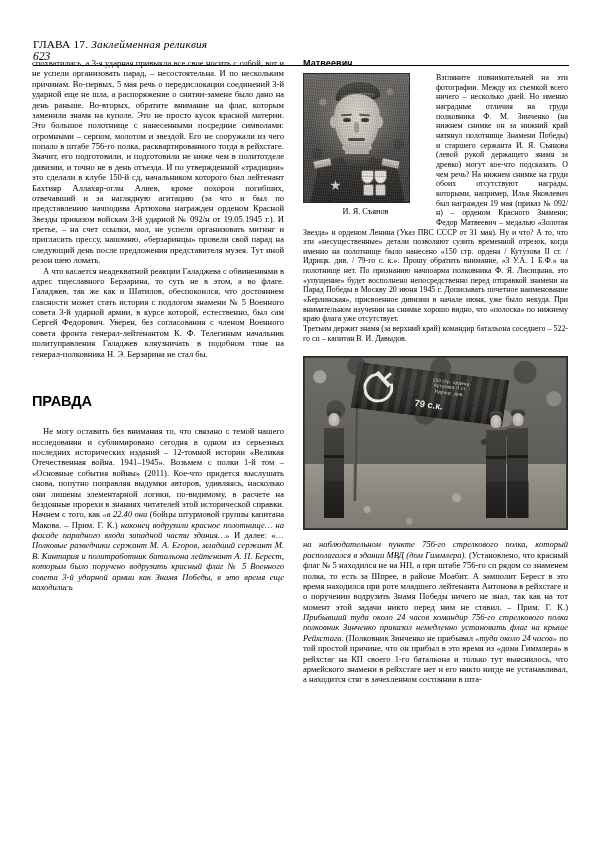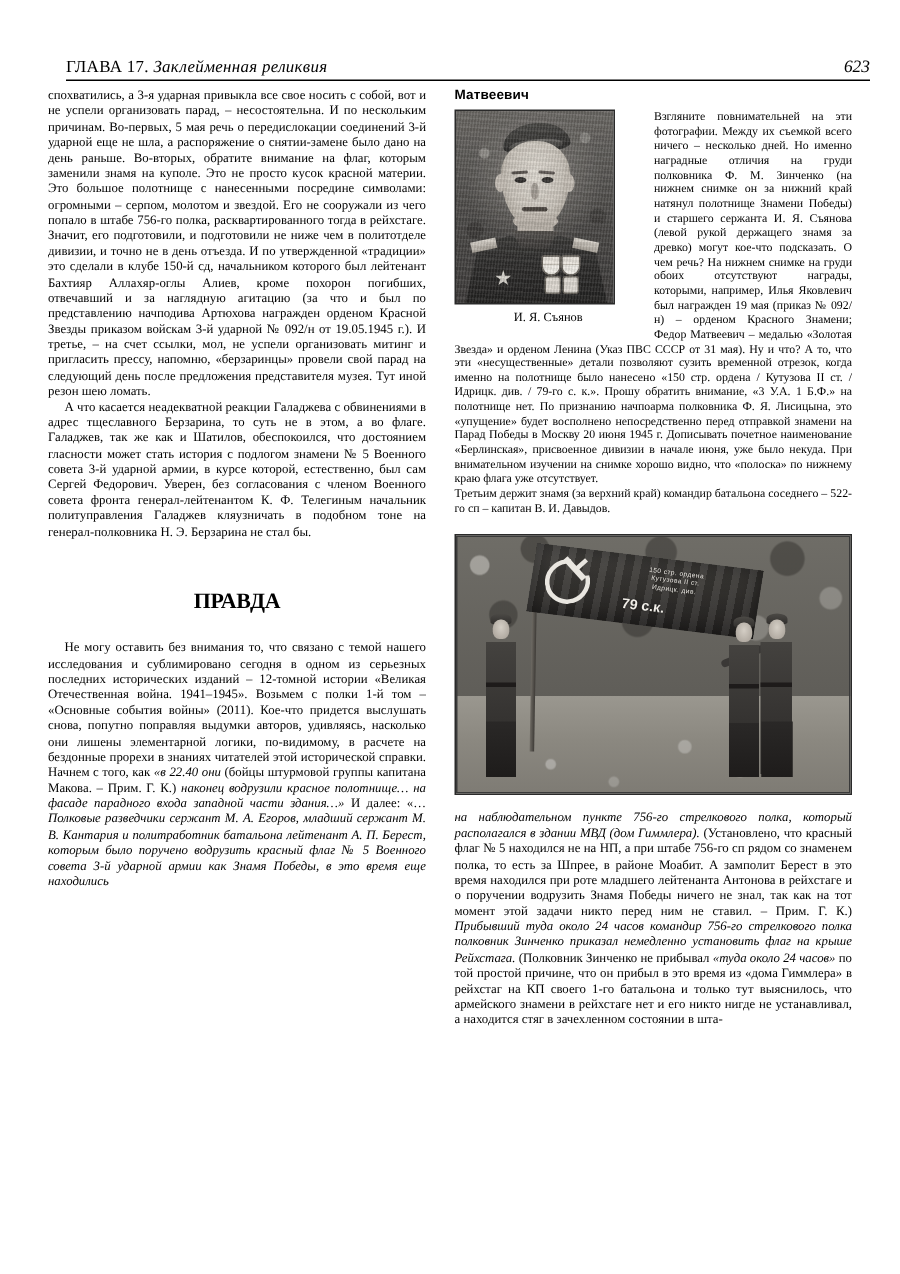--- a/index.html
+++ b/index.html
@@ -18,28 +18,29 @@
   .page {
     position: absolute;
     left: 0; top: 0;
     width: 600px;
     height: 849px;
   }
 
   
   .runhead {
     position: absolute;
-    left: 44px;
+    left: 33px;
     top: 38px;
     width: 536px;
     display: flex;
     justify-content: space-between;
     align-items: baseline;
     border-bottom: 1.1px solid #000;
     padding-bottom: 2px;
+    flex-direction: column;
   }
   .runhead .chap {
     font-family: "Liberation Serif", serif;
     font-size: 11.3px;
     letter-spacing: .2px;
   }
   .runhead .chap .chapno { font-style: normal; }
   .runhead .chap .chaptitle { font-style: italic; }
   .runhead .folio {
     font-family: "Liberation Serif", serif;
@@ -70,27 +71,26 @@
     text-indent: 0;
     hyphens: auto;
     -webkit-hyphens: auto;
   }
   p.body.ind { text-indent: 11px; }
   p.body i, p.body em { font-style: italic; }
 
   
   .sec-head {
     margin: 34px 0 0 0;
-    font-family: Liberation Serif, serif;
+    font-family: Liberation Sans, sans-serif;
     font-weight: bold;
     font-size: 14.6px;
     line-height: 16.4px;
     letter-spacing: -0.15px;
     text-transform: uppercase;
-    text-align: center;
   }
   .gap-after-head { height: 17px; }
 
   
   .kicker {
     font-family: "Liberation Sans", sans-serif;
     font-weight: bold;
     font-size: 9px;
     margin: 0 0 5px 0;
     letter-spacing: .1px;

